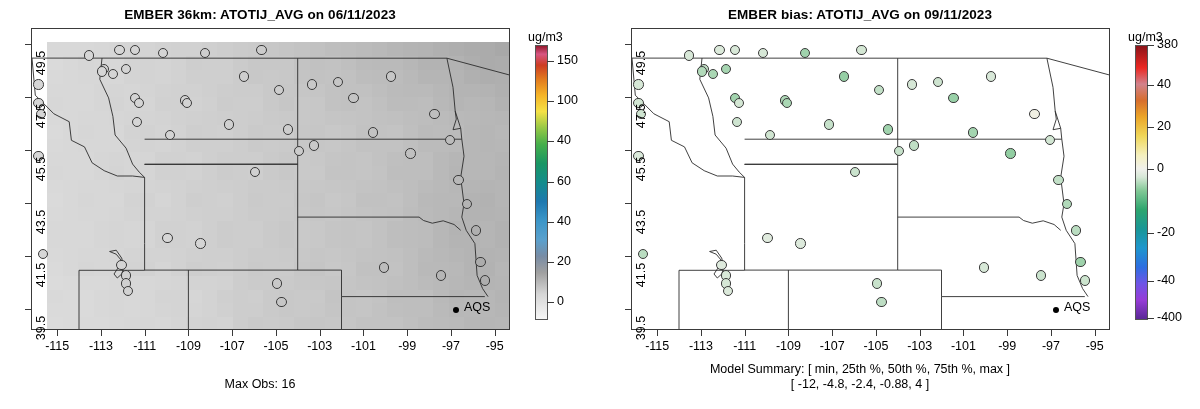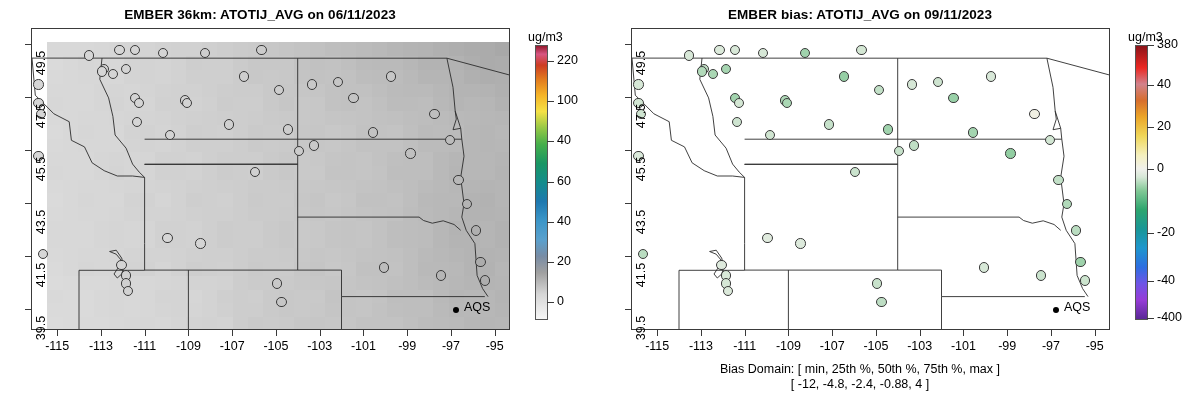--- a/index.html
+++ b/index.html
@@ -809,23 +809,24 @@
         <div class="cbar-lab" style="left: 557px; top: 253.794px;">20</div>
         <div class="cbar-tick" style="left: 547px; top: 221.6px;"></div>
         <div class="cbar-lab" style="left: 557px; top: 213.647px;">40</div>
         <div class="cbar-tick" style="left: 547px; top: 181.5px;"></div>
         <div class="cbar-lab" style="left: 557px; top: 173.5px;">60</div>
         <div class="cbar-tick" style="left: 547px; top: 141.4px;"></div>
         <div class="cbar-lab" style="left: 557px; top: 133.353px;">40</div>
         <div class="cbar-tick" style="left: 547px; top: 101.2px;"></div>
         <div class="cbar-lab" style="left: 557px; top: 93.2059px;">100</div>
         <div class="cbar-tick" style="left: 547px; top: 61.1px;"></div>
-        <div class="cbar-lab" style="left: 557px; top: 53.0588px;">220</div>
+        <div class="cbar-lab" style="left: 557px; top: 53.0588px;">150</div>
       </div>
 
+    <div class="caption cap2">Max Obs: 16</div>
   </div>
 
   <div class="panel right">
 
     <div class="panel-title">EMBER bias: ATOTIJ_AVG on 09/11/2023</div>
 
     <div class="plot-frame bias" id="frame-bias">
       <svg class="mapsvg" id="map-bias" viewBox="0 0 479 302">
           <polyline points="0.0,29.1 265.7,29.2 414.9,29.2 479.0,46.4" fill="none" stroke="#2b2b2b" stroke-width="0.9"></polyline>
           <polyline points="0.0,29.1 3.3,66.2 21.9,84.8 37.2,92.7 39.4,111.3 52.5,117.9 60.1,133.8 72.2,141.7 85.3,147.0 100.6,147.0 112.6,148.4 112.6,214.6 112.6,241.3 47.0,241.3 47.0,302.0" fill="none" stroke="#2b2b2b" stroke-width="0.9"></polyline>
@@ -949,17 +950,17 @@
         <div class="cbar-tick" style="left: 547px; top: 169.2px;"></div>
         <div class="cbar-lab" style="left: 557px; top: 161.215px;">0</div>
         <div class="cbar-tick" style="left: 547px; top: 126.9px;"></div>
         <div class="cbar-lab" style="left: 557px; top: 118.9px;">20</div>
         <div class="cbar-tick" style="left: 547px; top: 84.6px;"></div>
         <div class="cbar-lab" style="left: 557px; top: 76.585px;">40</div>
         <div class="cbar-tick" style="left: 547px; top: 45px;"></div>
         <div class="cbar-lab" style="left: 557px; top: 37px;">380</div>
       </div>
 
-    <div class="caption cap1">Bias Domain: [ min, 25th %, 50th %, 75th %, max ]</div>
+    <div class="caption cap1">Model Summary: [ min, 25th %, 50th %, 75th %, max ]</div>
     <div class="caption cap2">[ -12,  -4.8,  -2.4,  -0.88,  4 ]</div>
   </div>
 
 </div>
 
 </body></html>

